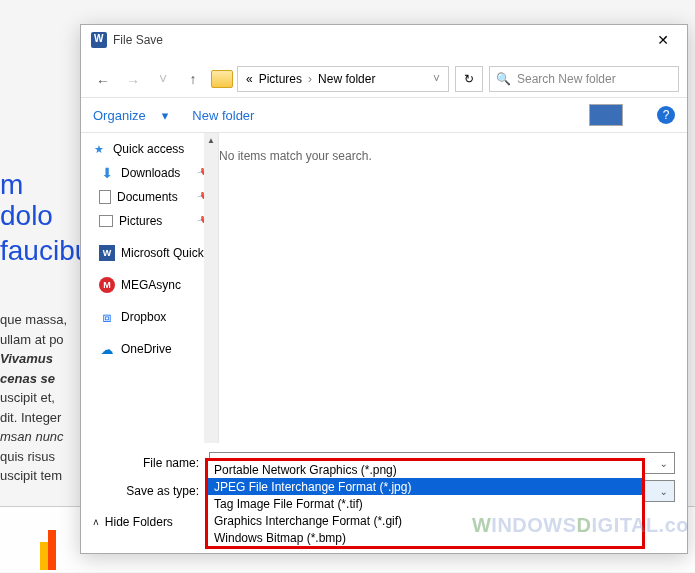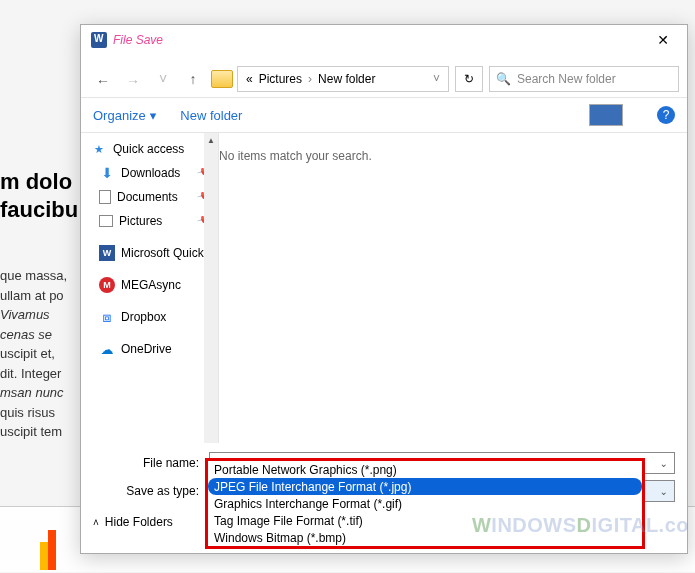--- a/index.html
+++ b/index.html
@@ -1,47 +1,47 @@
 <!DOCTYPE html>
 <html><head>
 <meta charset="utf-8">
 <style>
 * { box-sizing: border-box; margin: 0; padding: 0; font-family: "Segoe UI", Arial, sans-serif; }
 body { width: 695px; height: 573px; background: #f5f5f5; position: relative; overflow: hidden; }
 
 
 .bgdoc { position: absolute; left: 0; top: 170px; width: 80px; color: #333; font-size: 13px; line-height: 1.5; }
-.bgdoc .bold { font-weight: 400; font-style: italic; }
-.bgdoc .h { font-size: 22px; font-weight: 700; line-height: 1.1; color: #000000; margin-bottom: 4px; }
+.bgdoc .bold { font-weight: 700; font-style: italic; }
+.bgdoc .h { font-size: 28px; font-weight: 400; line-height: 1.1; color: #1d4ed8; margin-bottom: 4px; }
 .bgdoc .ital { font-style: italic; }
 .tabstrip { position: absolute; left: 0; top: 506px; width: 100%; border-top: 1px solid #ccc; height: 66px; background: #fefefe; }
 .tabcell { position: absolute; left: 40px; top: 530px; width: 16px; height: 40px; }
 .bar1 { display: inline-block; width: 8px; height: 28px; background: #ffb900; }
 .bar2 { display: inline-block; width: 8px; height: 40px; background: #ff4600; }
 
 
 .dialog { position: absolute; left: 80px; top: 24px; width: 608px; height: 530px; background: #fff; border: 1px solid #aaa; box-shadow: 0 4px 20px rgba(0,0,0,.2); }
 .titlebar { height: 30px; display: flex; align-items: center; padding: 0 4px; }
 .app-icon { width: 16px; height: 16px; background: #2b579a; border-radius: 2px; position: relative; margin: 0 6px; }
 .app-icon::after { content:"W"; color:#fff; font-size:10px; font-weight:700; position:absolute; left:3px; top:1px; }
-.titlebar-title { font-size: 12px; color: #ec4899; font-style: italic; }
+.titlebar-title { font-size: 12px; color: #404040; }
 .titlebar .spacer { flex: 1; }
 .close-x { width: 40px; height: 30px; display: flex; align-items: center; justify-content: center; font-size: 14px; color: #000; }
 
 .navrow { height: 36px; display: flex; align-items: center; gap: 2px; padding: 0 8px; margin-top: 6px; }
 .navbtn { width: 28px; height: 28px; display:flex; align-items:center; justify-content:center; color:#555; font-size:14px; }
 .navbtn.dis { color: #bbb; }
 .folder-ico { width: 22px; height: 18px; background: linear-gradient(#ffe9a6,#f7c948); border: 1px solid #d7a420; border-radius: 2px; position: relative; margin: 0 2px; }
 .breadcrumb { flex:1; height:26px; border:1px solid #ccc; display:flex; align-items:center; padding:0 8px; font-size:12px; gap:6px; }
 .bc-sep { color:#888; }
 .refresh { width:28px; height:26px; border:1px solid #ccc; margin-left:4px; display:flex;align-items:center;justify-content:center; font-size:12px; }
 .search { width:190px; height:26px; border:1px solid #ccc; margin-left:4px; display:flex; align-items:center; padding:0 6px; font-size:12px; color:#888; gap:6px; }
 
 .toolbar { height: 36px; display:flex; align-items:center; padding: 0 12px; gap: 24px; border-top:1px solid #e5e5e5; border-bottom:1px solid #e5e5e5; }
-.toolbar .org { color:#1e6fd6; font-size:13px; display:flex;align-items:center;gap:4px;}
+.toolbar .org { color:#1e6fd6; font-size:13px; display:flex;align-items:center;gap:16px;}
 .toolbar .nf { color:#1e6fd6; font-size:13px; }
 .toolbar .spacer { flex:1; }
 .viewbtn { width:34px; height:22px; border:1px solid #aaa; background:#3a6fb7; }
 .help { width:18px;height:18px;border-radius:50%;background:#1e6fd6;color:#fff;font-size:12px;display:flex;align-items:center;justify-content:center;margin-left:10px;}
 
 .body { display:flex; height: 310px; }
 .sidebar { width: 138px; border-right: 1px solid #e5e5e5; position:relative; overflow:hidden;}
 .sidebar .sb-scroll { position:absolute; top:0; bottom:0; left:0; right:0; padding: 4px 0 0 8px; }
 .sb-item { display:flex; align-items:center; gap:6px; height:24px; font-size:12px; color:#000; padding-left:10px; }
 .sb-head { font-weight:400; padding-left: 2px; }
@@ -66,21 +66,21 @@
 
 .fields { padding: 6px 12px 0 12px; }
 .fieldrow { display:flex; align-items:center; height:28px; gap:6px; }
 .fieldrow label { width:110px; text-align:right; font-size:12px; padding-right:4px; }
 .fieldrow .inp { flex:1; height:22px; border:1px solid #888; font-size:12px; padding:0 6px; background:#fff; display:flex; align-items:center; }
 .fieldrow .dd { justify-content:space-between; }
 .dd-arrow { font-size:10px; color:#555; }
 
 .redbox-sel { border:3px solid #e00000; }
 .dropdown { position:absolute; left:205px; top:458px; width:440px; border:3px solid #e00000; background:#fff; font-size:12px; z-index:50; }
-.dropdown .opt { height:17px; padding:0 6px; display:flex; align-items:center;border-radius:8px; }
+.dropdown .opt { height:17px; padding:0 6px; display:flex; align-items:center; }
 .dropdown .opt.hl { background:#0a64d8; color:#fff; }
 
 .footer { position:absolute; left:12px; top:490px; display:flex; align-items:center; gap:6px; font-size:12px; }
 .footer .caret { font-size:10px; }
 
 .watermark { position:absolute; right:6px; bottom:36px; font-size:20px; font-weight:700; color:rgba(120,150,200,.35); letter-spacing:.5px; font-family: Arial, sans-serif; z-index:60; }
 .watermark .wd { color:rgba(86,150,80,.45);}
 </style>
 </head>
 <body>
@@ -219,20 +219,20 @@
   <div class="footer">
     <span class="caret">˄</span>
     <span>Hide Folders</span>
   </div>
 
 </div>
 
 <div class="dropdown">
   <div class="opt">Portable Network Graphics (*.png)</div>
   <div class="opt hl">JPEG File Interchange Format (*.jpg)</div>
+  <div class="opt">Tag Image File Format (*.tif)</div>
   <div class="opt">Graphics Interchange Format (*.gif)</div>
-  <div class="opt">Tag Image File Format (*.tif)</div>
   <div class="opt">Windows Bitmap (*.bmp)</div>
 </div>
 
 <div class="watermark">
   <span class="wd">W</span><span>INDOWS</span><span class="wd">D</span><span>IGITAL</span><span>.co</span>
 </div>
 
 </body></html>

